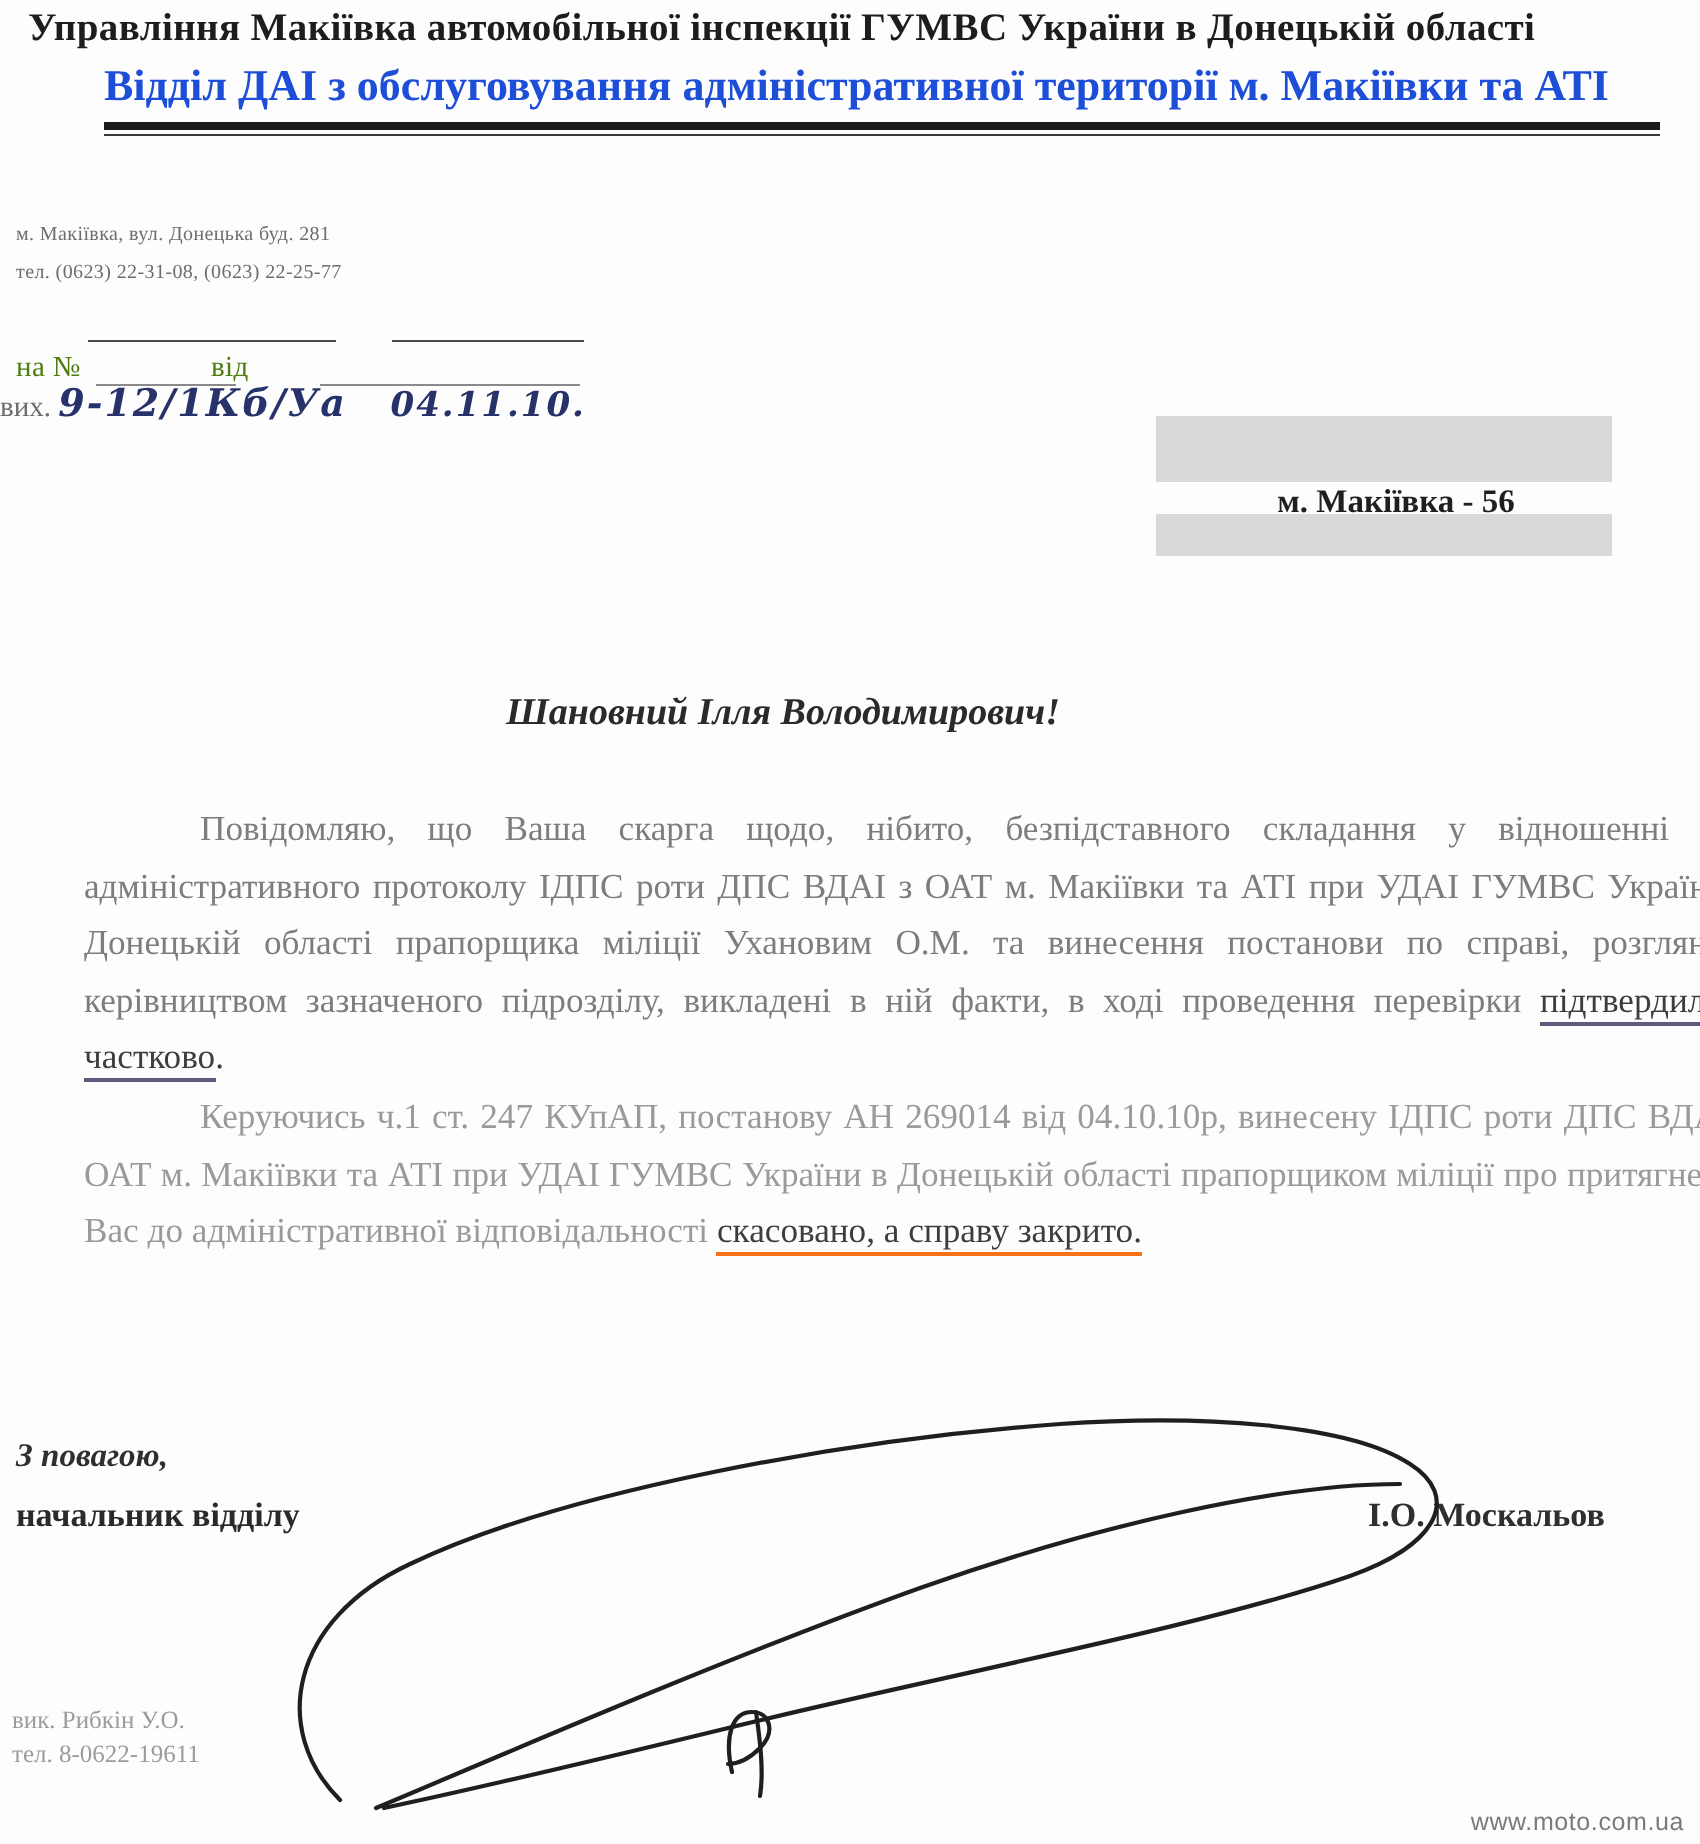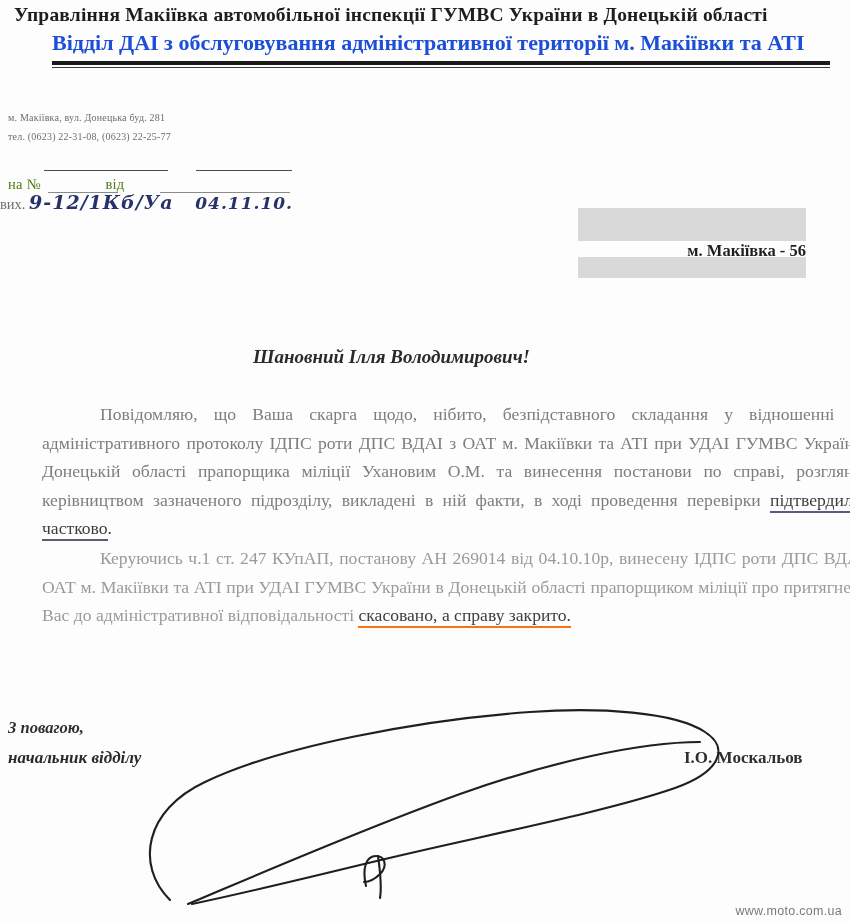--- a/index.html
+++ b/index.html
@@ -130,21 +130,21 @@
     height: 21px;
   }
   .recip-text {
     position: absolute;
     left: 12px;
     top: 33px;
     width: 216px;
     font-size: 16.5px;
     font-weight: bold;
     color: #1f1f1f;
-    text-align: right;
+    text-align: center;
     white-space: nowrap;
   }
 
   
   .salutation {
     position: absolute;
     left: 253px;
     top: 346px;
     font-size: 19px;
     font-style: italic;
@@ -193,21 +193,20 @@
     font-weight: bold;
     color: #2f2f2f;
   }
   .sig-title {
     position: absolute;
     left: 8px;
     top: 748px;
     font-size: 17px;
     font-weight: bold;
     color: #2a2a2a;
-    font-style: italic;
   }
   .sig-name {
     position: absolute;
     left: 684px;
     top: 748px;
     font-size: 17px;
     font-weight: bold;
     color: #2f2f2f;
     white-space: nowrap;
   }
@@ -300,16 +299,20 @@
 
   <svg class="sig-scribble" viewBox="0 0 620 232" xmlns="http://www.w3.org/2000/svg">
     <g fill="none" stroke="#1f1f1f" stroke-width="2.1" stroke-linecap="round">
       <path d="M40 210 C5 175 15 120 75 92 C150 56 290 30 400 22 C470 17 545 22 575 42 C600 58 590 82 545 98 C470 124 330 150 230 175 C160 192 100 206 62 214"></path>
       <path d="M58 214 C120 188 230 140 330 104 C420 72 510 52 570 52"></path>
       <path d="M236 196 C232 178 236 166 246 166 C255 166 258 176 250 184 C244 190 238 192 234 192"></path>
       <path d="M248 166 C250 180 252 196 250 208"></path>
     </g>
   </svg>
 
+  <div class="footer">
+    <span>вик. Рибкін У.О.</span>
+    <span>тел. 8-0622-19611</span>
+  </div>
 
   <div class="watermark">www.moto.com.ua</div>
 
 </div>
 
 </body></html>

